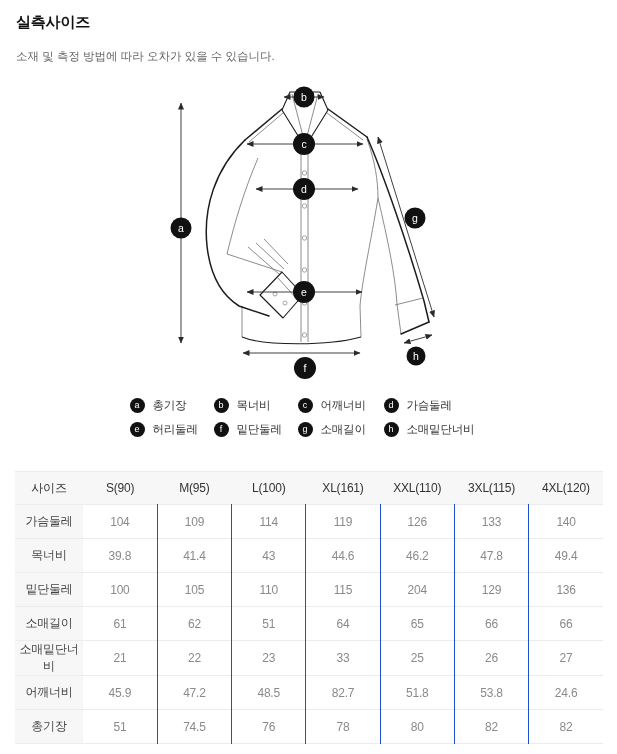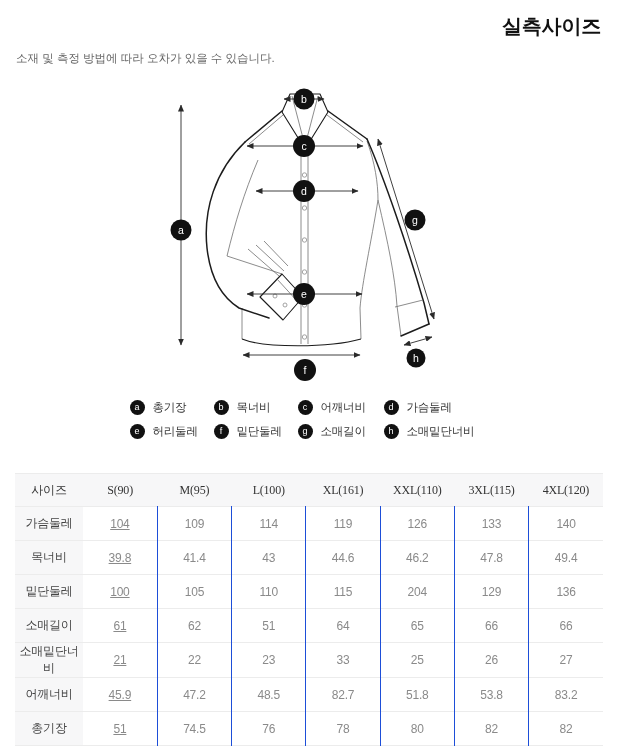--- a/index.html
+++ b/index.html
@@ -3,36 +3,36 @@
 <meta charset="utf-8">
 <style>
   html,body{margin:0;padding:0;background:#fff;}
   body{
     width:617px;height:754px;overflow:hidden;
     font-family:"Liberation Sans","DejaVu Sans",sans-serif;
     -webkit-font-smoothing:antialiased;
   }
   .page{width:617px;height:754px;background:#fff;}
   .header{padding:13px 16px 0 16px;}
-  .title{font-size:20px;font-weight:700;color:#111;letter-spacing:-0.2px;text-align:right;}
-  .subtitle{margin-top:11px;font-size:11.5px;color:#666;}
+  .title{font-size:15px;font-weight:700;color:#111;letter-spacing:-0.2px;}
+  .subtitle{margin-top:17px;font-size:11.5px;color:#666;}
   .diagram-wrap{margin-top:14px;display:flex;justify-content:center;}
   
   .legend{margin-top:5px;display:grid;grid-template-columns:84px 84px 86px 104px;justify-content:center;row-gap:9px;}
   .legend-item{display:flex;align-items:center;}
   .lg-badge{width:15px;height:15px;border-radius:50%;background:#111;color:#fff;font-size:9px;line-height:15px;display:inline-flex;align-items:center;justify-content:center;flex:0 0 15px;}
   .lg-label{margin-left:8px;font-size:11.5px;color:#333;letter-spacing:-0.2px;white-space:nowrap;}
   
   .table-wrap{margin:34px 14px 0 15px;}
   table{width:100%;border-collapse:collapse;table-layout:fixed;border-top:1px solid #ececec;border-bottom:1px solid #ececec;}
   th,td{height:33px;padding:0;text-align:center;font-size:12px;font-weight:400;letter-spacing:-0.2px;}
-  thead th{background:#f7f7f8;color:#333;height:32px;font-family:Liberation Serif, serif;}
+  thead th{background:#f7f7f8;color:#333;height:32px;}
   td.rlabel{background:#f7f7f8;color:#444;}
   td.val{color:#8a8a8a;border-left:1px solid #1d4ed8;background:#fff;}
-  td.rlabel + td.val{border-left:0;text-decoration:underline;}
+  td.rlabel + td.val{border-left:0;}
   tbody tr{border-top:1px solid #ececec;}
   
   .bold-ln{stroke:#1c1c1c;stroke-width:1.5;fill:none;stroke-linejoin:round;stroke-linecap:round;}
   .med-ln{stroke:#1c1c1c;stroke-width:1.1;fill:none;stroke-linejoin:round;}
   .thin-ln{stroke:#6f6f6f;stroke-width:0.8;fill:none;}
   .meas{stroke:#2a2a2a;stroke-width:0.9;fill:none;}
   .btn-circ{stroke:#8d8d8d;stroke-width:0.8;fill:#fff;}
   .badge{fill:#111;}
   .badge-txt{fill:#fff;font-size:10.5px;text-anchor:middle;font-family:"Liberation Sans","DejaVu Sans",sans-serif;}
 </style>
@@ -259,21 +259,21 @@
             <td class="val">27</td>
           </tr>
           <tr>
             <td class="rlabel">어깨너비</td>
             <td class="val">45.9</td>
             <td class="val">47.2</td>
             <td class="val">48.5</td>
             <td class="val">82.7</td>
             <td class="val">51.8</td>
             <td class="val">53.8</td>
-            <td class="val">83.2</td>
+            <td class="val">24.6</td>
           </tr>
           <tr>
             <td class="rlabel">총기장</td>
             <td class="val">51</td>
             <td class="val">74.5</td>
             <td class="val">76</td>
             <td class="val">78</td>
             <td class="val">80</td>
             <td class="val">82</td>
             <td class="val">82</td>

